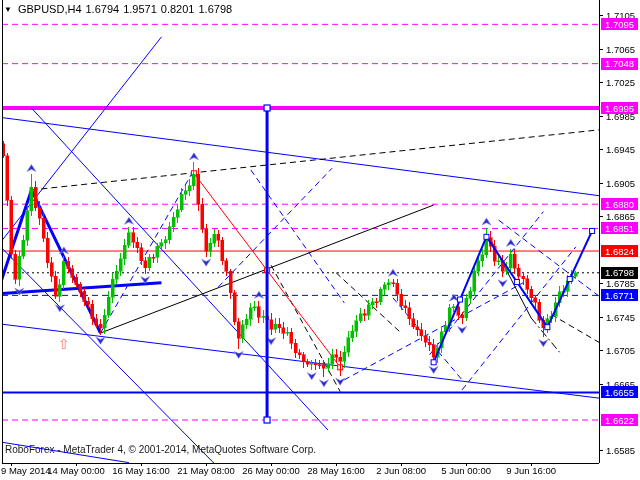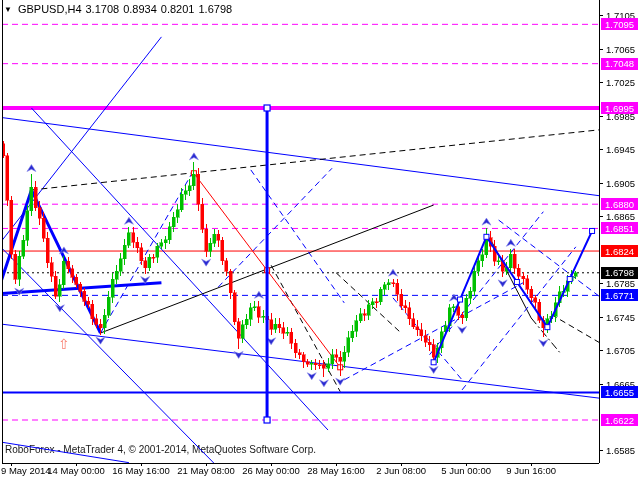--- a/index.html
+++ b/index.html
@@ -19,22 +19,22 @@
   svg{position:absolute;left:0;top:0;z-index:2;}
   svg text{font-family:"Liberation Sans",sans-serif;}
 </style>
 </head>
 <body>
 
 <div class="chart-window">
   <div class="title-row">
     <span class="dd">▼</span>
     <span>GBPUSD,H4</span>
-    <span>3.1708</span>
-    <span>0.8934</span>
+    <span>1.6794</span>
+    <span>1.9571</span>
     <span>0.8201</span>
     <span>1.6798</span>
   </div>
   <div class="copyright">RoboForex - MetaTrader 4, © 2001-2014, MetaQuotes Software Corp.</div>
   <svg id="c" width="640" height="480" viewBox="0 0 640 480">
       <defs>
         <clipPath id="plot">
           <rect x="2" y="0" width="597" height="463"></rect>
         </clipPath>
       </defs>

